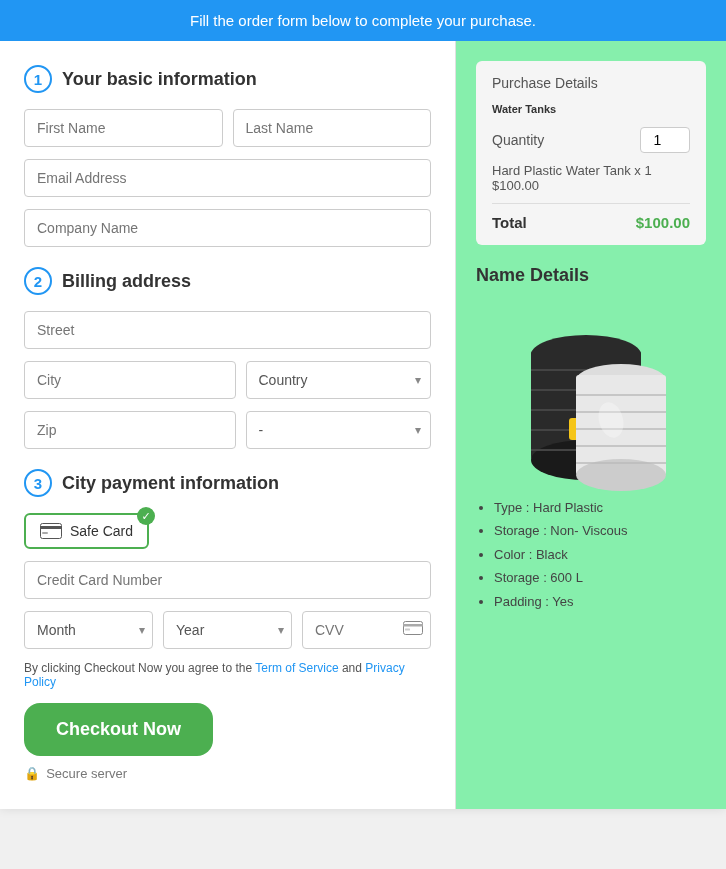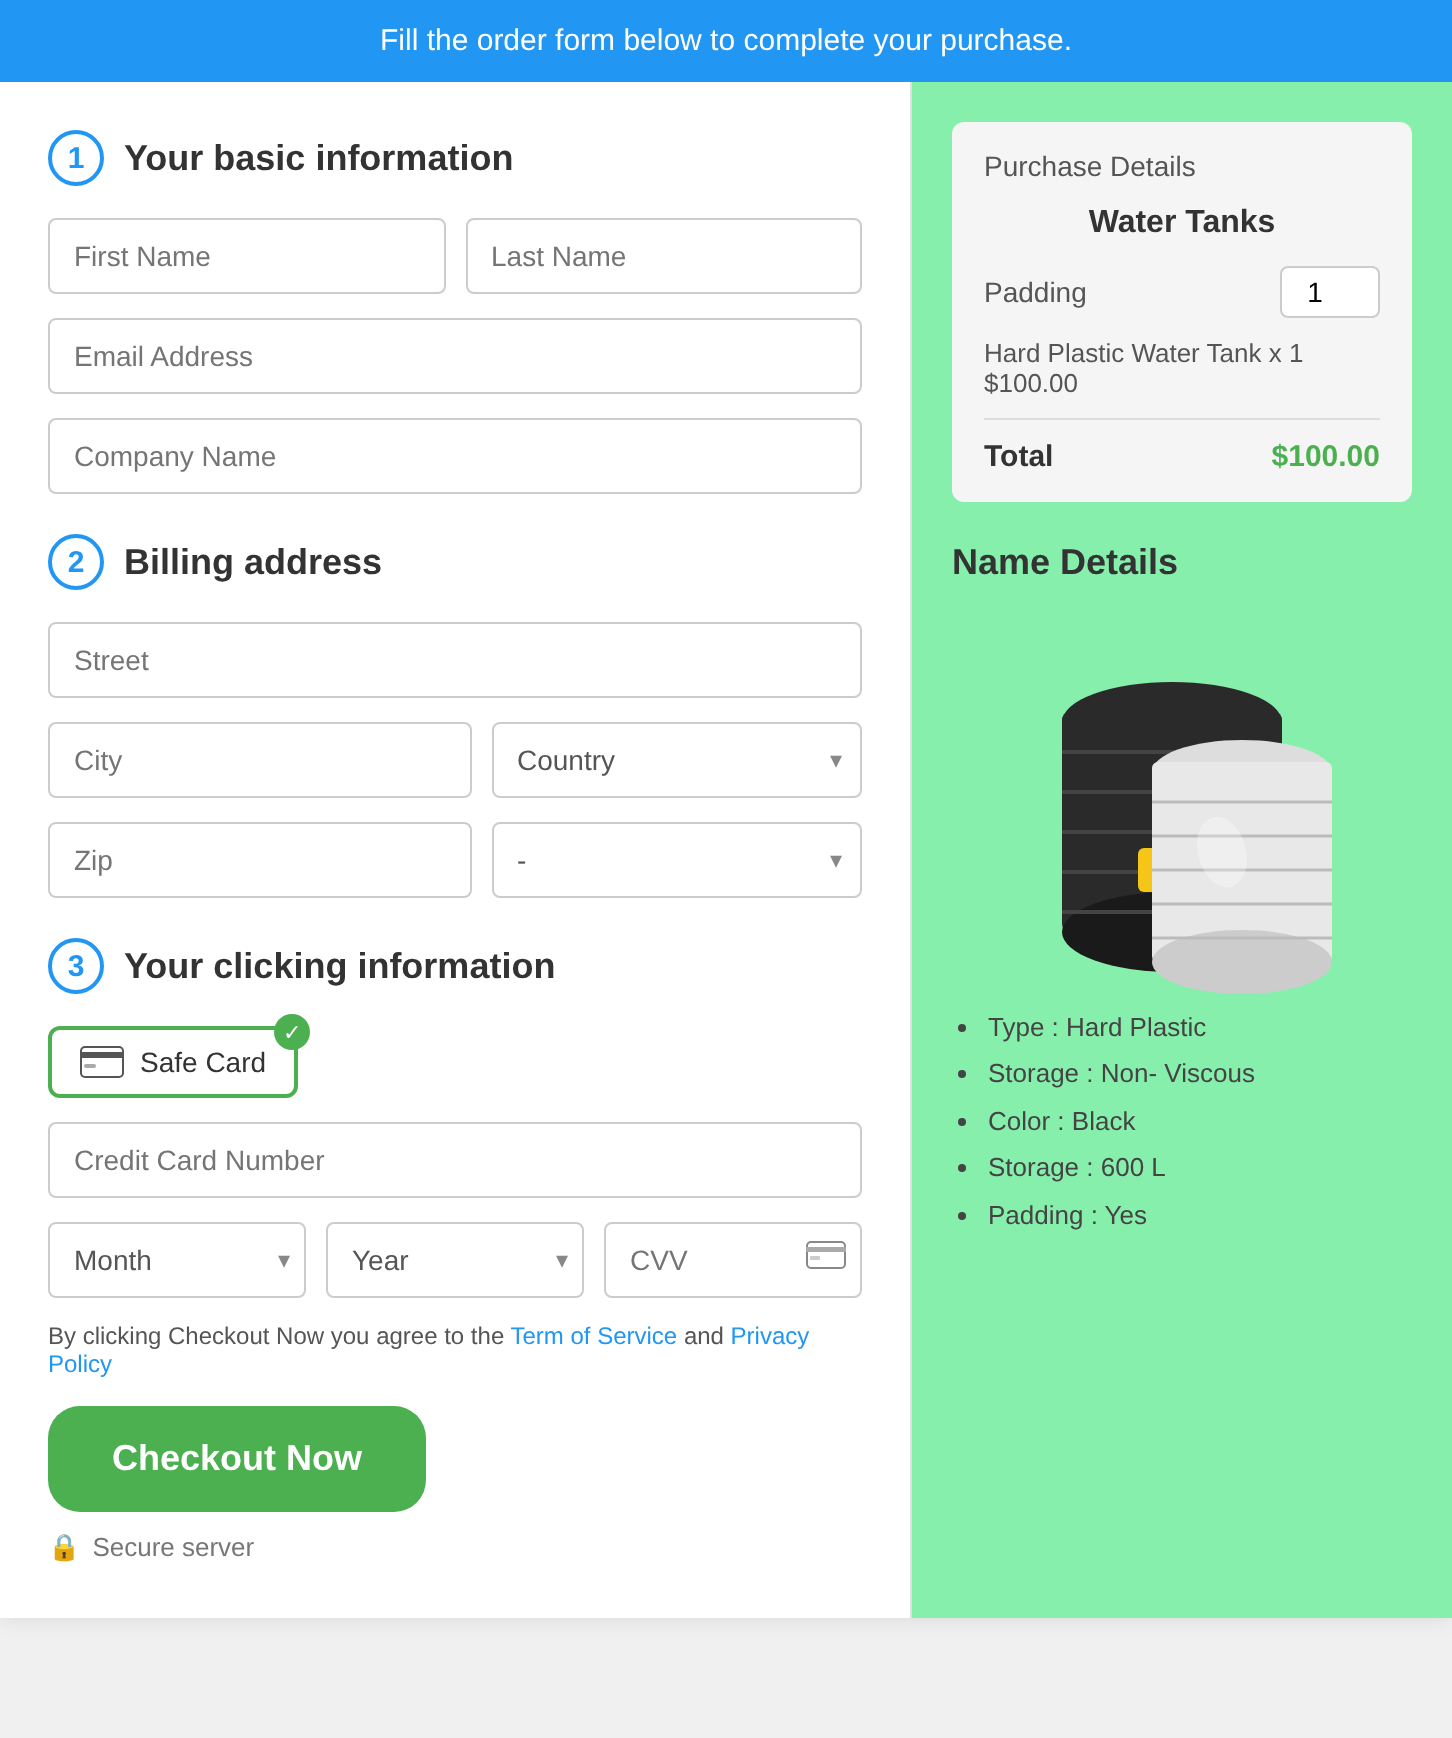--- a/index.html
+++ b/index.html
@@ -234,25 +234,24 @@
       padding: 14px 16px;
       margin-bottom: 20px;
     }
     .purchase-details-title {
       font-size: 14px;
       color: #555;
       margin-bottom: 12px;
       font-weight: normal;
     }
     .product-name {
-      font-size: 16px;
+      font-size: 11px;
       font-weight: bold;
       margin-bottom: 12px;
       color: #333;
-      text-align: center;
     }
     .qty-row {
       display: flex;
       justify-content: space-between;
       align-items: center;
       margin-bottom: 10px;
     }
     .qty-label { font-size: 14px; color: #555; }
     .qty-input {
       width: 50px;
@@ -389,21 +388,21 @@
           <select class="form-control">
             <option value="">-</option>
           </select>
           <span class="arr">▾</span>
         </div>
       </div>
 
       
       <div class="section-header section-divider">
         <span class="section-num">3</span>
-        <span>Your clicking information</span>
+        <span>City payment information</span>
       </div>
 
       <div class="card-selector">
         <div class="card-option">
           <span class="card-icon-svg">
             <svg width="22" height="16" viewBox="0 0 22 16" fill="none">
               <rect x="0.5" y="0.5" width="21" height="15" rx="2" stroke="#555" fill="none"></rect>
               <rect x="0" y="3" width="22" height="3" fill="#555"></rect>
               <rect x="2" y="9" width="6" height="2" rx="1" fill="#aaa"></rect>
             </svg>
@@ -462,21 +461,21 @@
       </div>
 
     </div>
 
     <div class="right-panel">
 
       <div class="purchase-details-box">
         <div class="purchase-details-title">Purchase Details</div>
         <div class="product-name">Water Tanks</div>
         <div class="qty-row">
-          <span class="qty-label">Padding</span>
+          <span class="qty-label">Quantity</span>
           <input class="qty-input" type="number" value="1" style="">
         </div>
         <div class="item-row">
           <span>Hard Plastic Water Tank x 1</span>
           <span>$100.00</span>
         </div>
         <hr class="divider-line">
         <div class="total-row">
           <span class="total-label">Total</span>
           <span class="total-price">$100.00</span>

